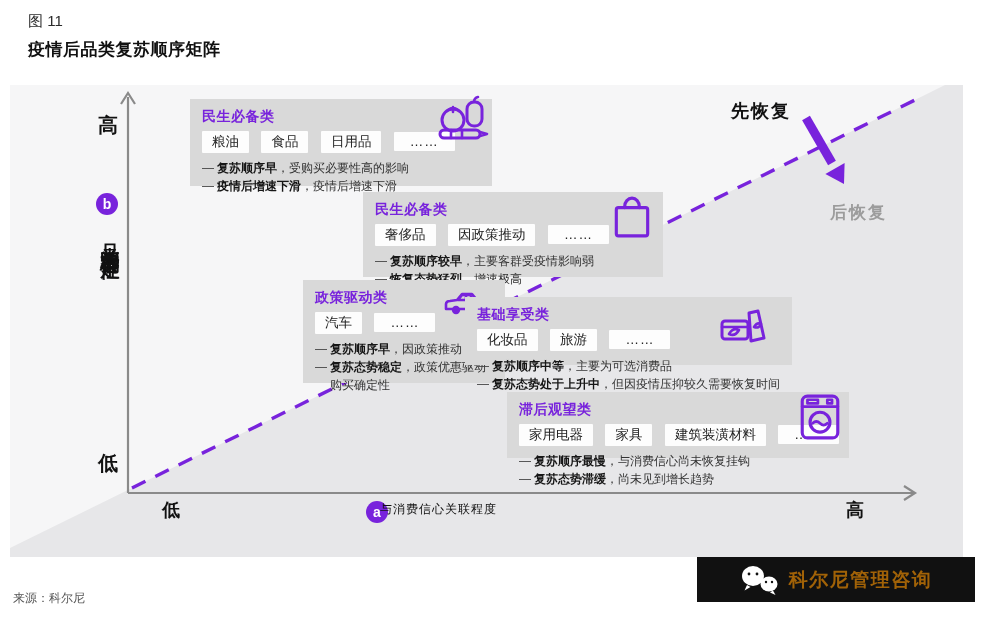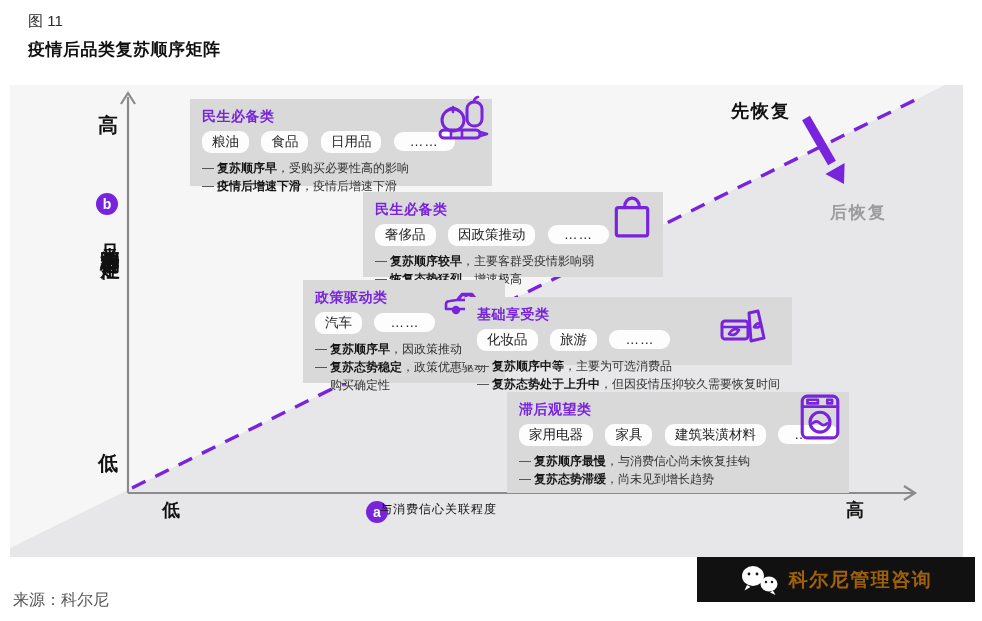--- a/index.html
+++ b/index.html
@@ -42,33 +42,33 @@
 
   .recover-first{position:absolute;left:731px;top:99px;font-size:18px;font-weight:700;color:#111;letter-spacing:2px;}
   .recover-later{position:absolute;left:830px;top:201px;font-size:17px;font-weight:700;color:var(--later);letter-spacing:2px;}
   .dir-arrow{position:absolute;left:796px;top:112px;}
 
   .cat-box{position:absolute;background:var(--box);padding:9px 12px;box-sizing:border-box;}
   .cat-title{font-size:14px;font-weight:700;color:var(--accent);margin-bottom:5px;letter-spacing:.5px;}
   .tag-row{margin-bottom:6px;white-space:nowrap;}
   .tag{
     display:inline-block;background:#fdfdfd;color:#222;font-size:13.5px;
-    padding:2px 10px;margin-right:8px;border-radius:9px;
+    padding:2px 10px;margin-right:8px;border-radius:1px;
   }
   .tag.dots{padding:2px 16px;letter-spacing:1px;}
   .note{position:relative;padding-left:15px;font-size:12px;line-height:1.5;color:#333;white-space:nowrap;}
   .note .dash{position:absolute;left:0;color:#444;}
   .note b{color:#161616;font-weight:700;}
   .note.wrap{white-space:normal;}
   .box-icon{position:absolute;}
   .pstroke{stroke:var(--accent);fill:none;stroke-width:2.6;stroke-linecap:round;stroke-linejoin:round;}
   .pstroke.thick{stroke-width:3;}
   .pfill{fill:var(--accent);}
 
-  .source{position:absolute;left:13px;top:590px;font-size:16px;color:#555;}
+  .source{position:absolute;left:13px;top:590px;font-size:12px;color:#555;}
   .footer-bar{
     position:absolute;left:697px;top:557px;width:278px;height:45px;background:var(--footer);
     display:flex;align-items:center;justify-content:center;gap:9px;
   }
   .footer-text{color:#a16207;font-size:19px;font-weight:700;letter-spacing:1.5px;}
 </style>
 </head>
 <body>
 
 <div class="page">
@@ -176,21 +176,21 @@
       <svg width="48" height="46" viewBox="0 0 48 46">
         <rect x="2" y="22" width="26" height="18" rx="3" class="pstroke thick"></rect>
         <path d="M2,28 h26" class="pstroke"></path>
         <path d="M9,35 q4,-7 10,-4 q-4,7 -10,4" class="pstroke" stroke-width="2"></path>
         <path d="M31,42 l13,-3 -6,-27 -9,2 z" class="pstroke thick"></path>
         <path d="M34,28 q3,-5 7,-3 q-2,5 -7,3" class="pstroke" stroke-width="2"></path>
       </svg>
     </span>
   </div>
 
-  <div class="cat-box" style="left:507px;top:392px;width:342px;height:101px;">
+  <div class="cat-box" style="left:507px;top:392px;width:342px;height:66px;">
     <div class="cat-title">滞后观望类</div>
     <div class="tag-row">
       <span class="tag">家用电器</span>
       <span class="tag">家具</span>
       <span class="tag">建筑装潢材料</span>
       <span class="tag dots">……</span>
     </div>
     <div class="note"><span class="dash">—</span><b>复苏顺序最慢</b><span>，与消费信心尚未恢复挂钩</span></div>
     <div class="note"><span class="dash">—</span><b>复苏态势滞缓</b><span>，尚未见到增长趋势</span></div>
     <span class="box-icon" style="right:8px;top:2px;">

